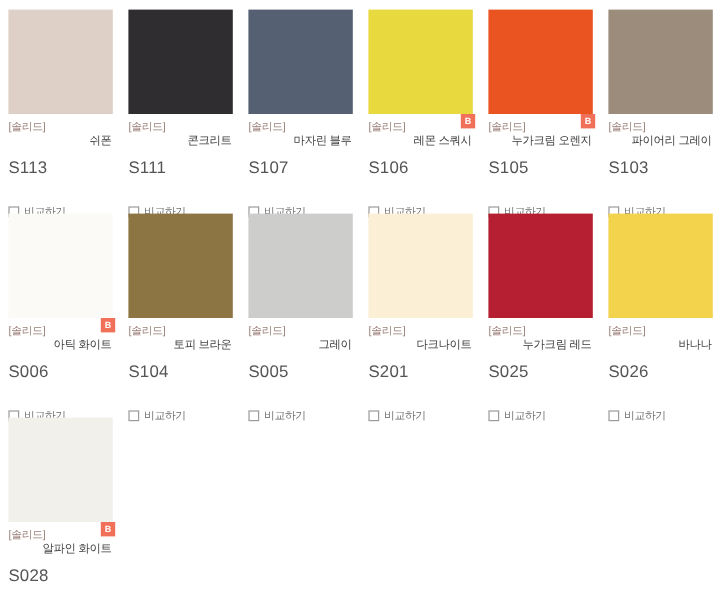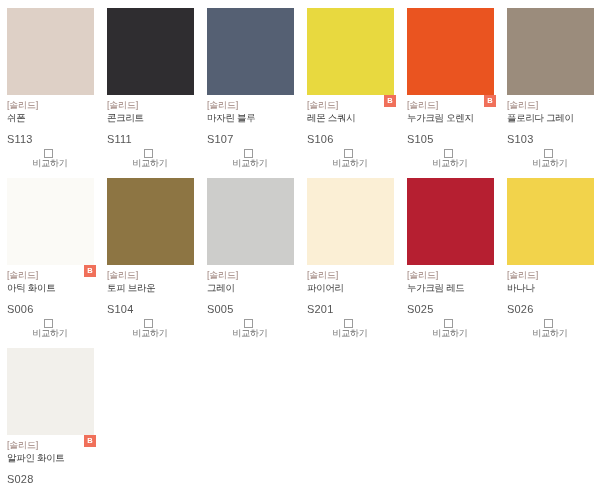--- a/index.html
+++ b/index.html
@@ -48,37 +48,37 @@
     letter-spacing: -0.2px;
     white-space: nowrap;
   }
 
   .swatch-name {
     font-size: 9.5px;
     line-height: 13px;
     color: #3a3a3a;
     letter-spacing: -0.3px;
     white-space: nowrap;
+    text-align: right;
   }
 
   .swatch-code {
-    font-size: 11px;
+    font-size: 14px;
     line-height: 12px;
     color: #555555;
     letter-spacing: 0.2px;
     margin-top: 9px;
     white-space: nowrap;
   }
 
   .compare-row {
     display: flex;
     align-items: center;
-    margin-top: 4px;
+    margin-top: 25px;
     height: 13px;
-    flex-direction: column;
   }
 
   .compare-box {
     width: 9px;
     height: 9px;
     border: 1px solid #9b9b9b;
     background: #ffffff;
     box-sizing: border-box;
     flex: 0 0 auto;
     margin-right: 4px;
@@ -170,21 +170,21 @@
           <span class="compare-box"></span>
           <span class="compare-label">비교하기</span>
         </div>
       </div>
       <span class="badge" style="background: rgb(240, 112, 90);">B</span>
     </div>
     <div class="swatch-cell">
       <span class="swatch-chip" style="background: rgb(155, 140, 124);"></span>
       <div class="swatch-meta">
         <div class="swatch-type">[솔리드]</div>
-        <div class="swatch-name">플로리다 그레이</div>
+        <div class="swatch-name">파이어리 그레이</div>
         <div class="swatch-code">S103</div>
         <div class="compare-row">
           <span class="compare-box"></span>
           <span class="compare-label">비교하기</span>
         </div>
       </div>
     </div>
     <div class="swatch-cell">
       <span class="swatch-chip" style="background: rgb(251, 250, 246);"></span>
       <div class="swatch-meta">
@@ -219,21 +219,21 @@
         <div class="compare-row">
           <span class="compare-box"></span>
           <span class="compare-label">비교하기</span>
         </div>
       </div>
     </div>
     <div class="swatch-cell">
       <span class="swatch-chip" style="background: rgb(251, 239, 213);"></span>
       <div class="swatch-meta">
         <div class="swatch-type">[솔리드]</div>
-        <div class="swatch-name">파이어리</div>
+        <div class="swatch-name">다크나이트</div>
         <div class="swatch-code">S201</div>
         <div class="compare-row">
           <span class="compare-box"></span>
           <span class="compare-label">비교하기</span>
         </div>
       </div>
     </div>
     <div class="swatch-cell">
       <span class="swatch-chip" style="background: rgb(182, 31, 49);"></span>
       <div class="swatch-meta">

